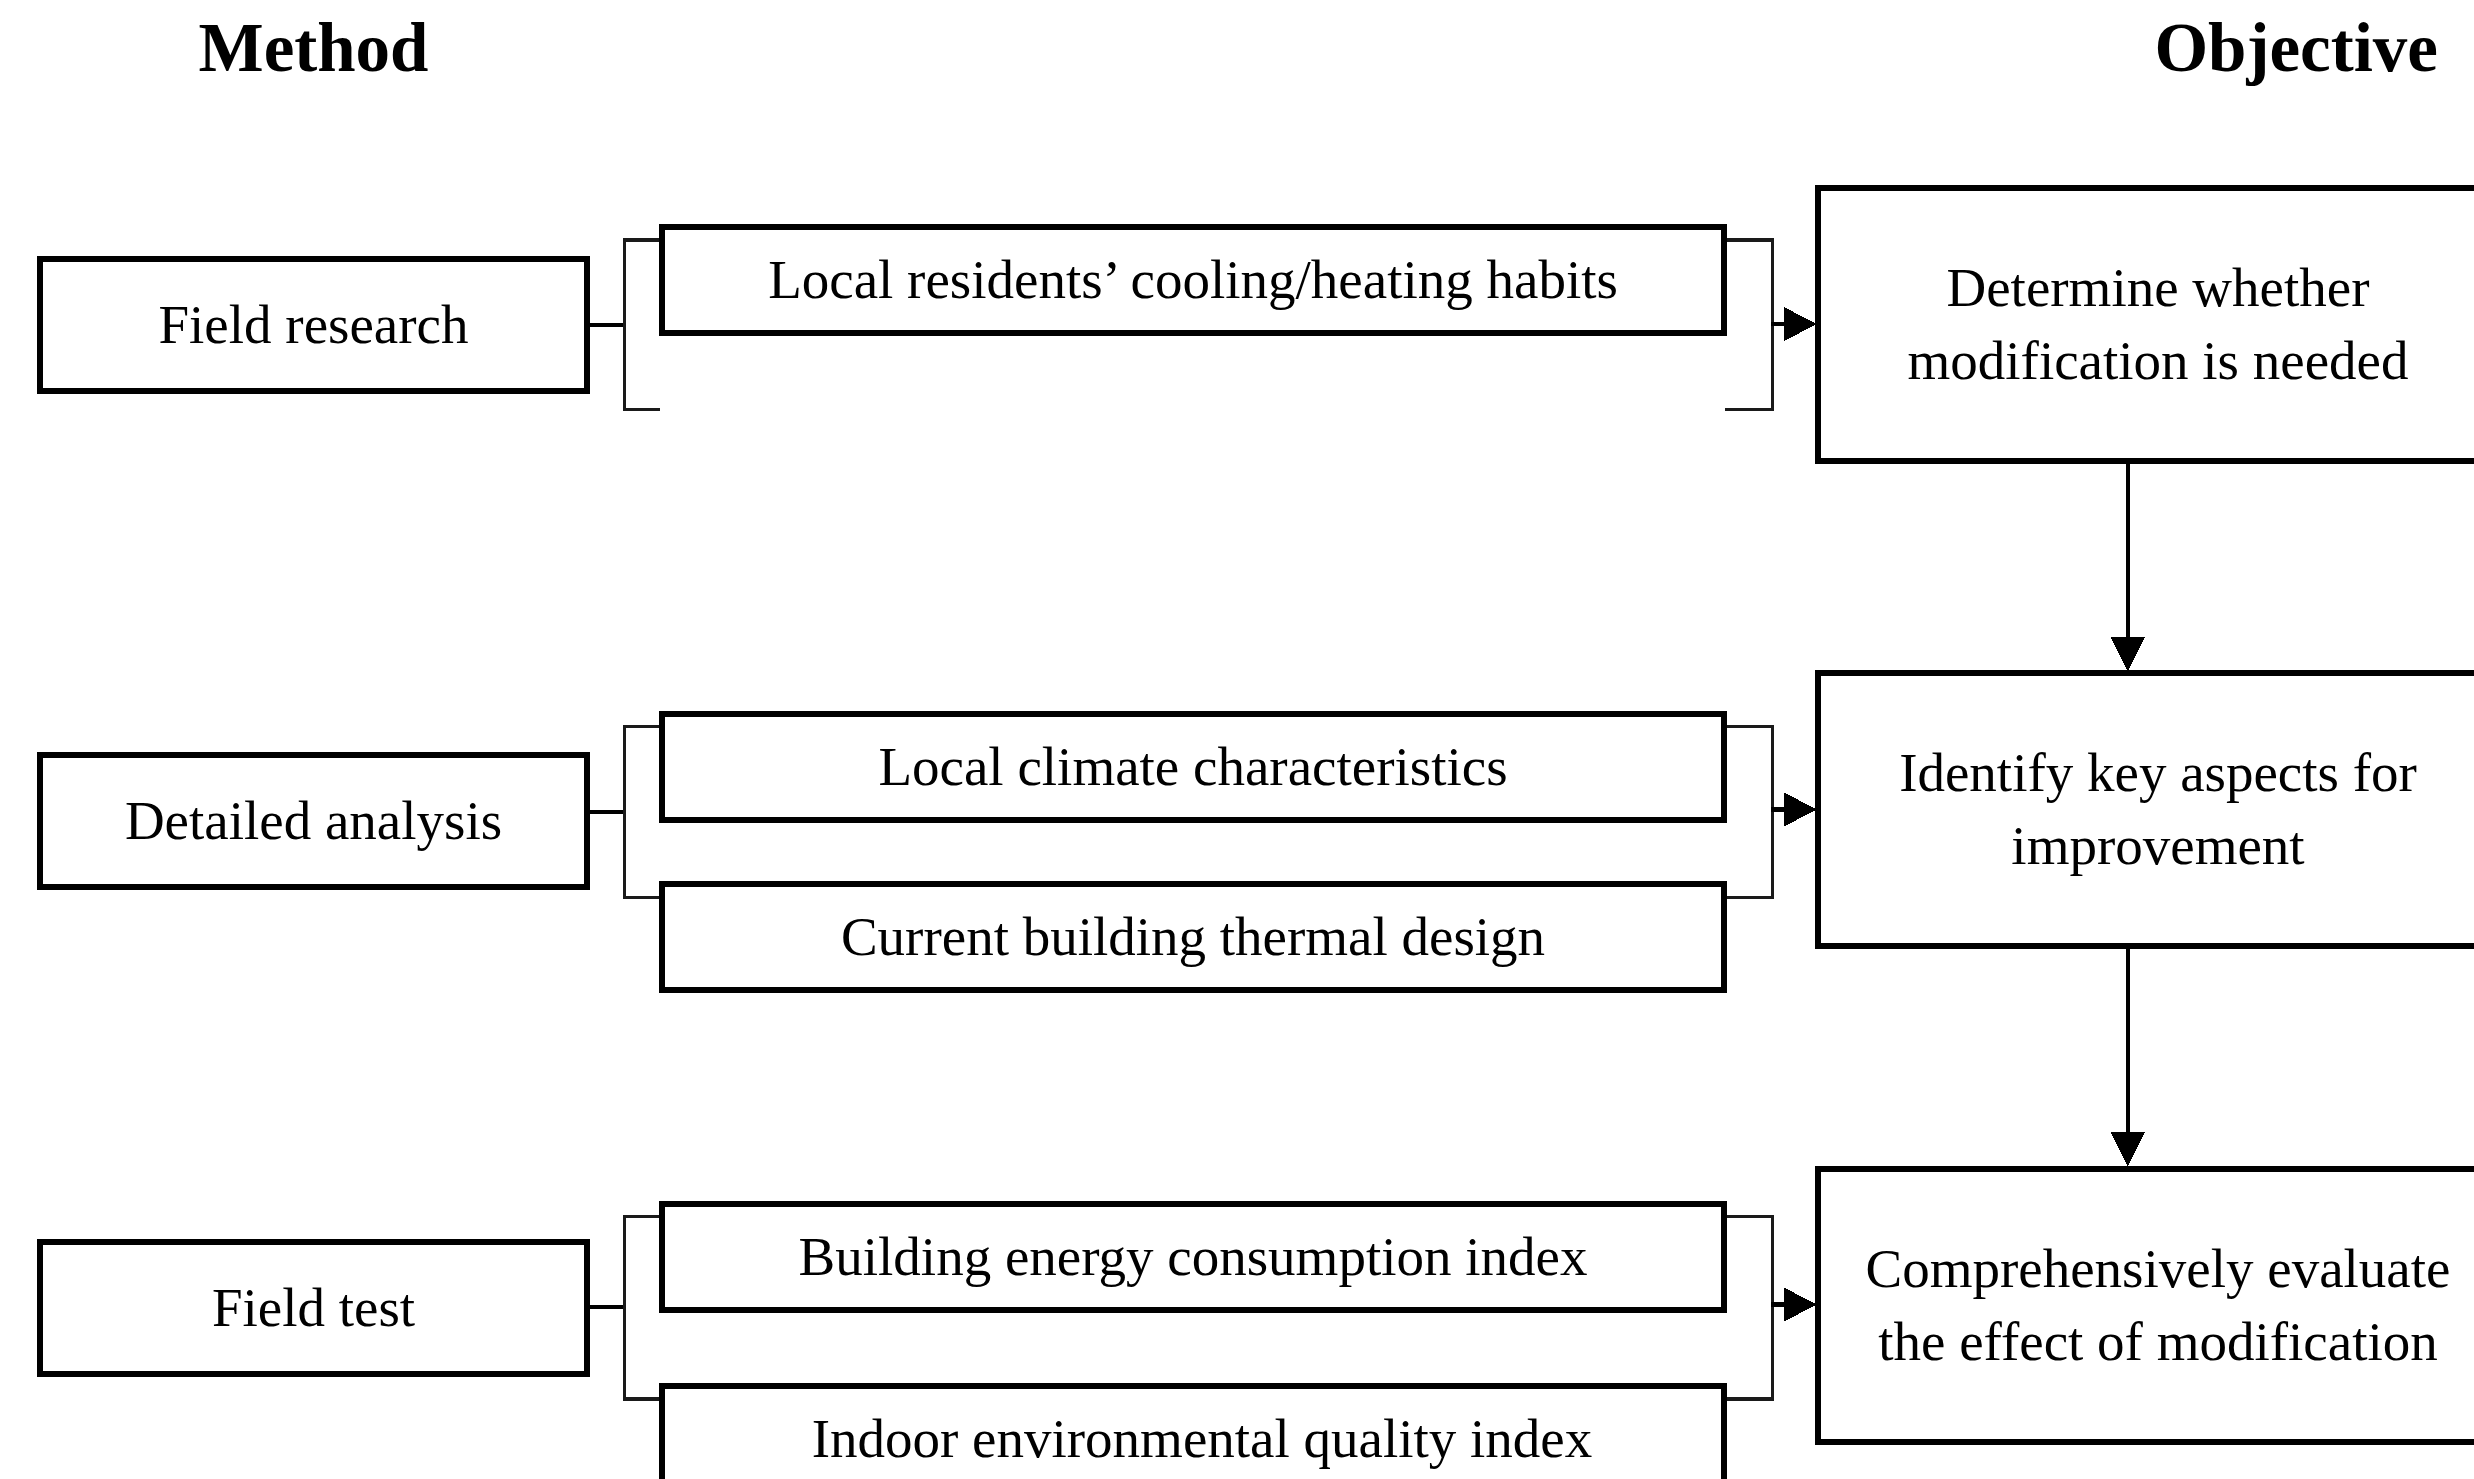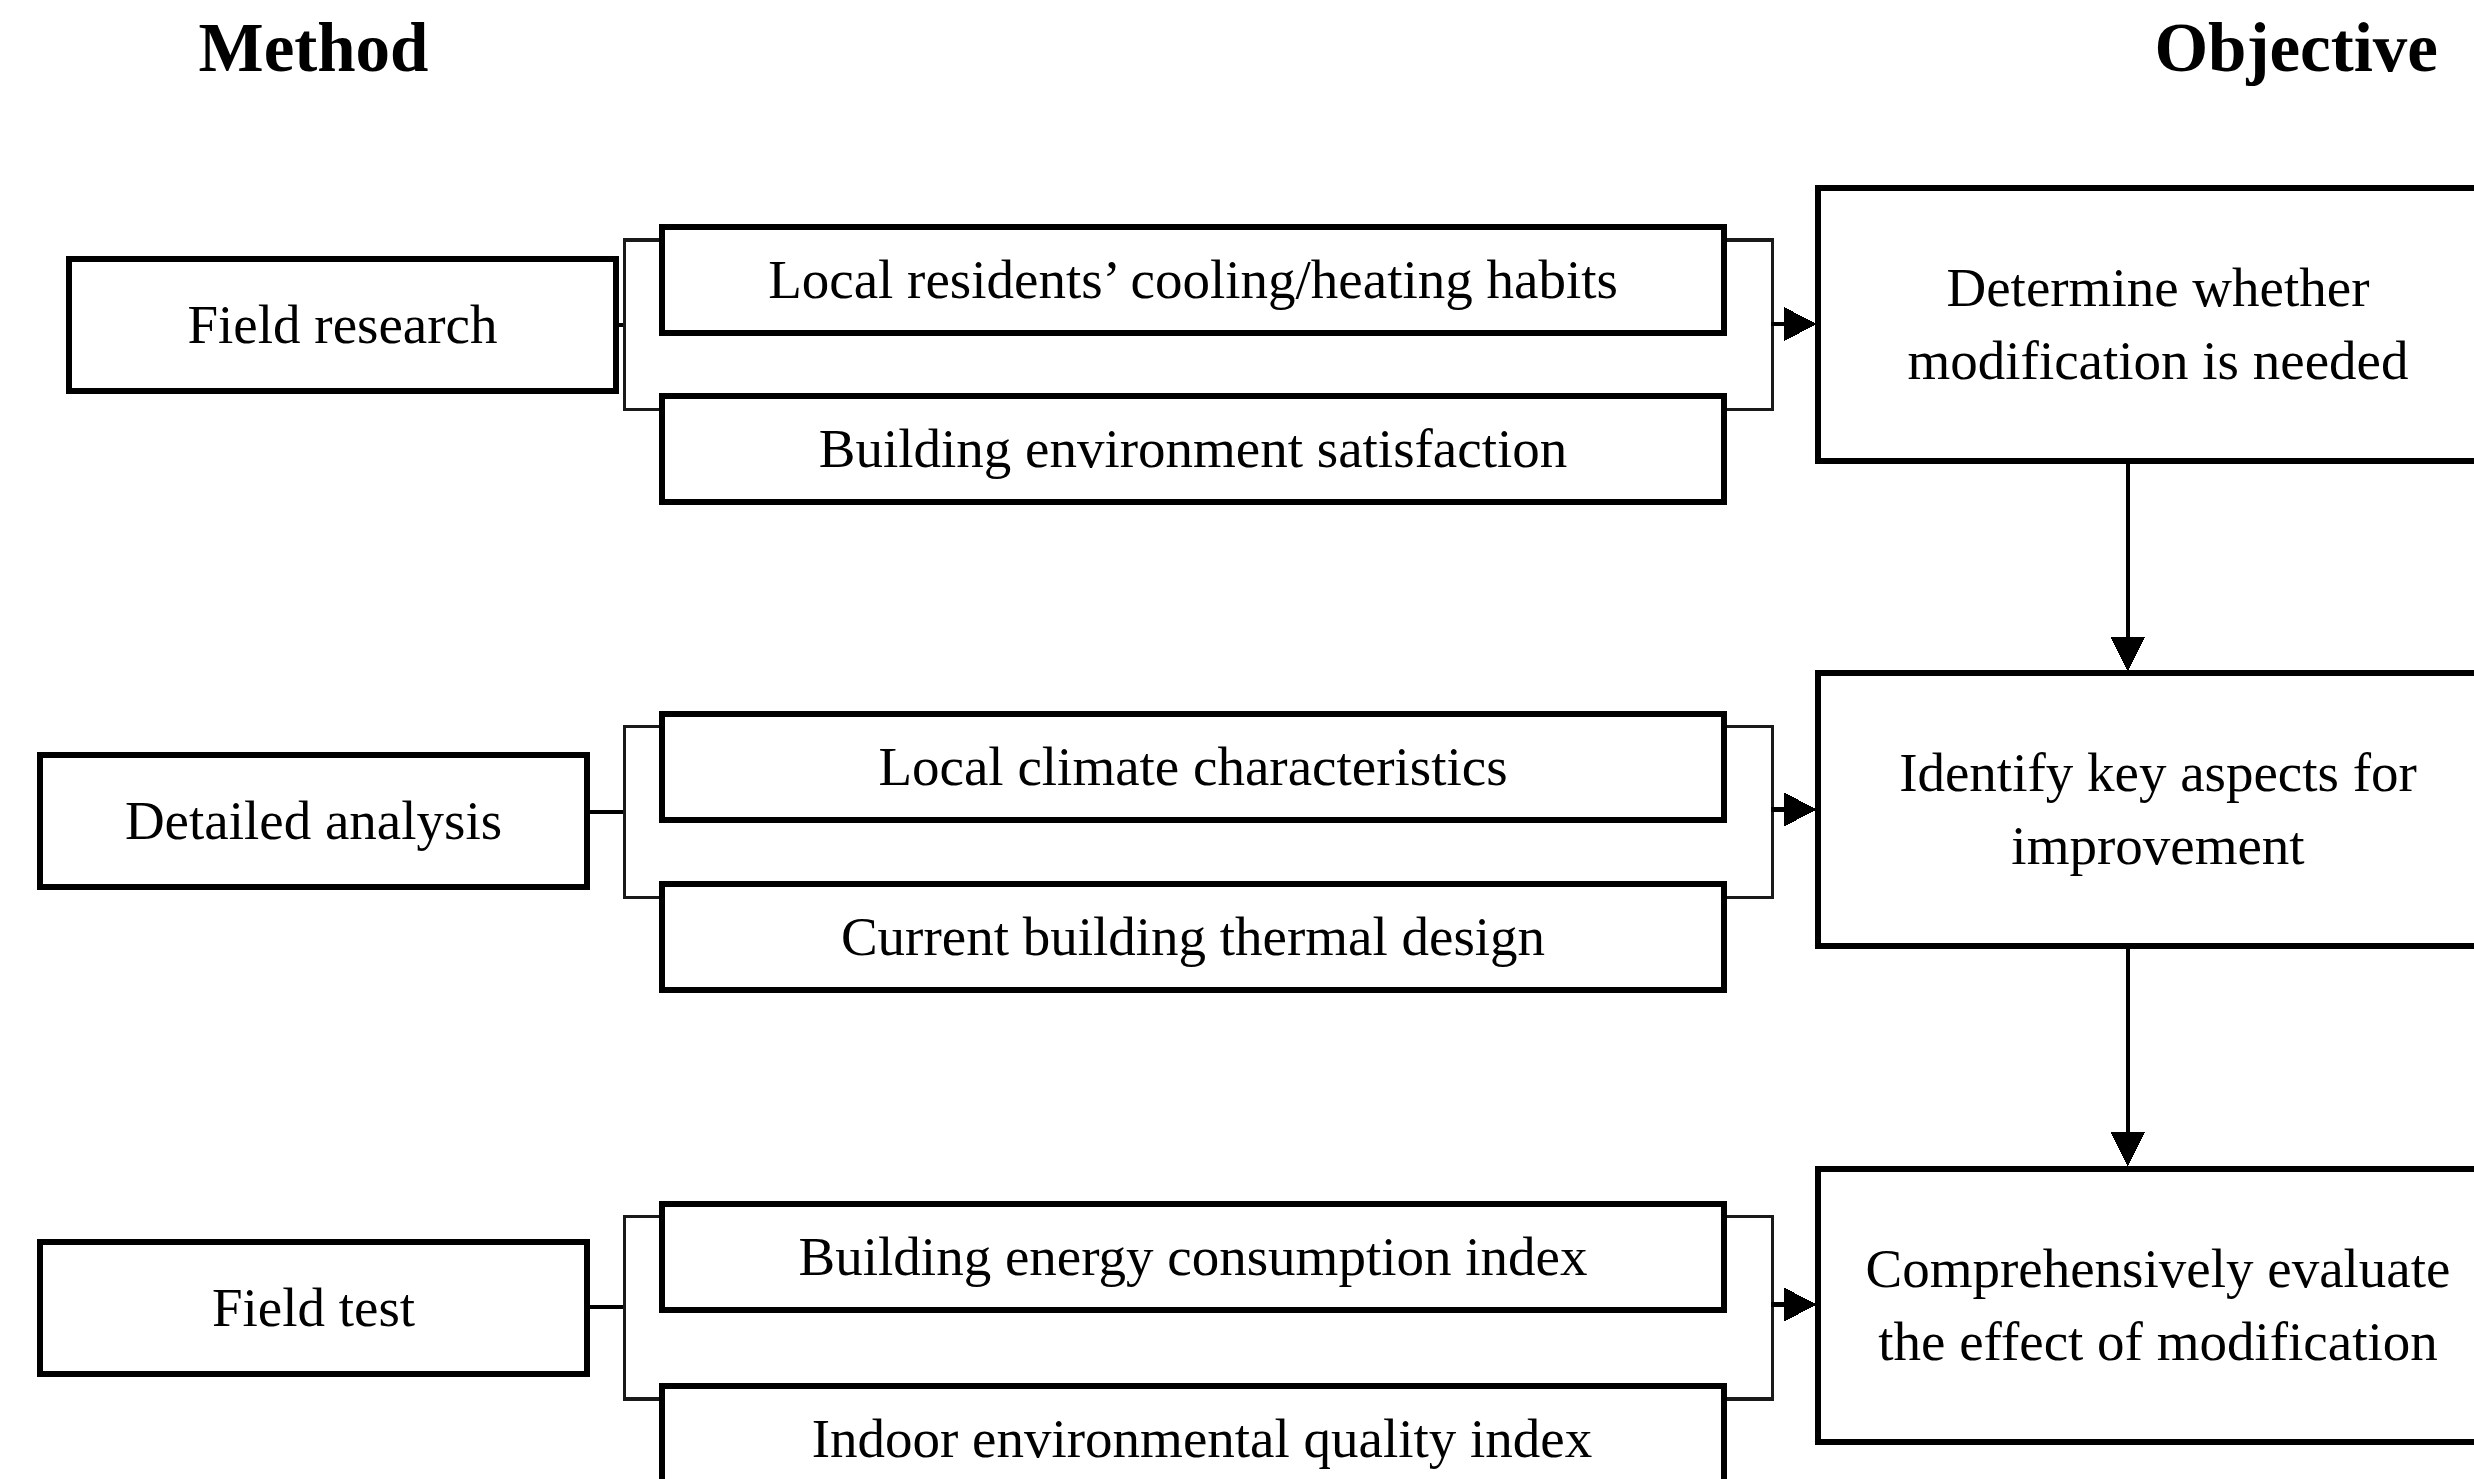--- a/index.html
+++ b/index.html
@@ -95,23 +95,22 @@
 
     <line x1="3085" y1="672" x2="3085" y2="930" stroke="#000000" stroke-width="6"></line>
     <polygon points="3060,924 3110,924 3085,974" fill="#000000"></polygon>
     <line x1="3085" y1="1376" x2="3085" y2="1648" stroke="#000000" stroke-width="6"></line>
     <polygon points="3060,1642 3110,1642 3085,1692" fill="#000000"></polygon>
   </svg>
 
   <div class="col-header" style="left:72px; width:483px;">Method</div>
   <div class="col-header" style="left:1817px; width:621px;text-align:right;">Objective</div>
 
-  <div class="box method-box" style="top:256px;margin-left:29px;">Field research</div>
+  <div class="box method-box" style="top:256px;">Field research</div>
   <div class="box content-box" style="top:184px;">Local residents’ cooling/heating habits</div>
-  <div class="box content-box" style="top:353px;">Building environment satisfaction</div>
   <div class="box objective-box" style="top:185px;">Determine whether modification is needed</div>
 
   <div class="box method-box" style="top:752px;">Detailed analysis</div>
   <div class="box content-box" style="top:671px;">Local climate characteristics</div>
   <div class="box content-box" style="top:841px;">Current building thermal design</div>
   <div class="box objective-box" style="top:670px;">Identify key aspects for improvement</div>
 
   <div class="box method-box" style="top:1239px;">Field test</div>
   <div class="box content-box" style="top:1161px;">Building energy consumption index</div>
   <div class="box content-box" style="top:1343px;padding-left:18px;">Indoor environmental quality index</div>

